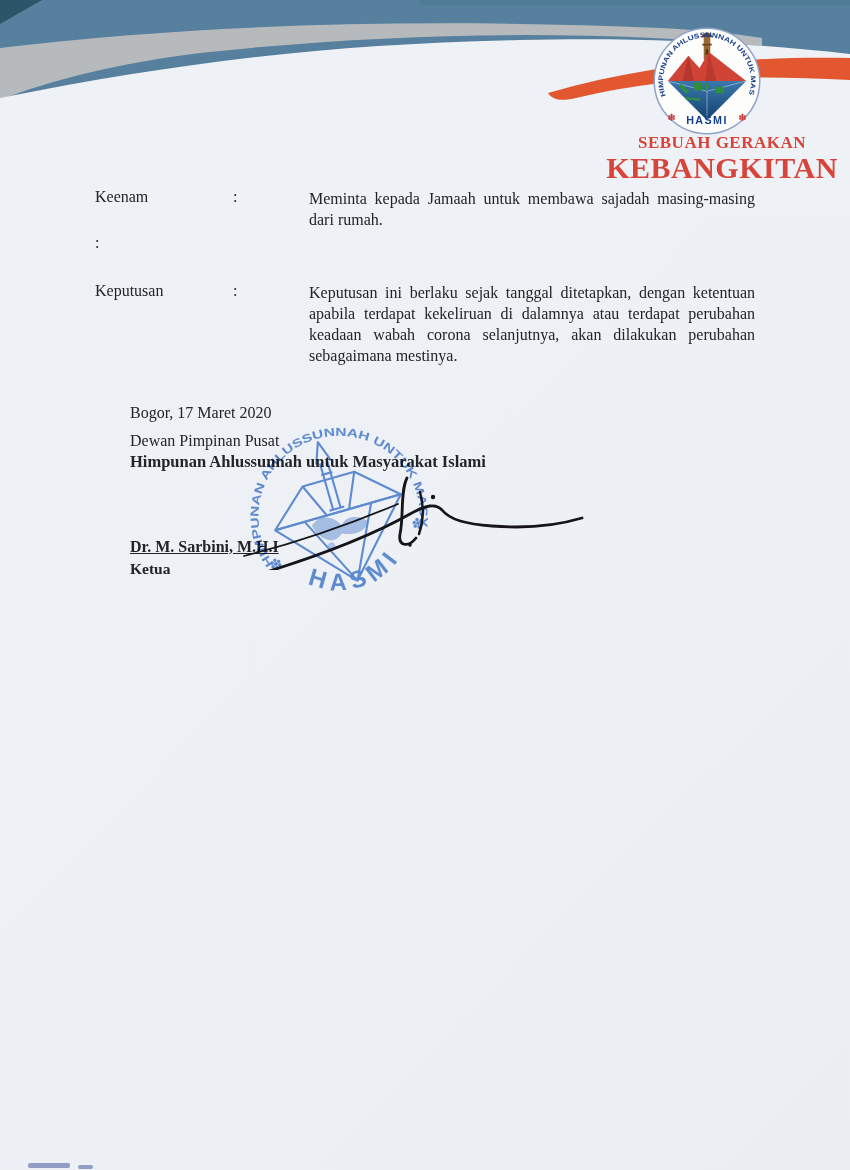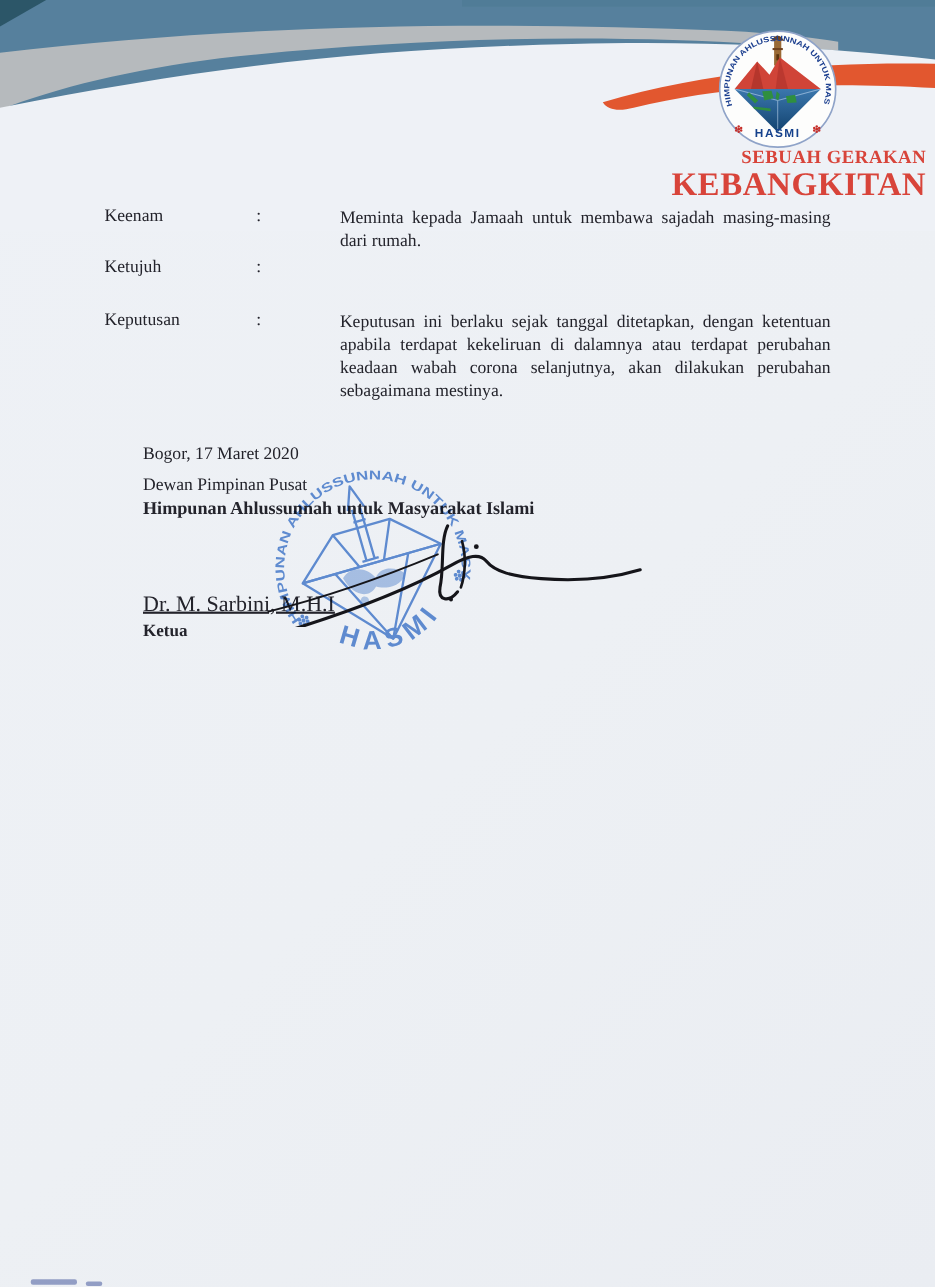--- a/index.html
+++ b/index.html
@@ -9,42 +9,42 @@
     background:#e9ecf1;
   }
   .page{
     position:relative;width:850px;height:1170px;
     background:linear-gradient(135deg,#eef1f6 0%,#edf0f4 55%,#eaedf2 100%);
     overflow:hidden;
   }
   .header-art{position:absolute;top:0;left:0;width:850px;height:210px;}
   .logo-wrap{position:absolute;left:650px;top:25px;width:114px;height:112px;}
   .tagline{
-    position:absolute;left:602px;top:134px;width:240px;text-align:right;
+    position:absolute;left:602px;top:134px;width:240px;text-align:center;
     color:#d8443a;font-weight:bold;line-height:1.05;
     font-family:"Liberation Serif",serif;
   }
   .tagline .t1{font-size:17px;letter-spacing:.5px;}
   .tagline .t2{font-size:30px;letter-spacing:.5px;}
 
   .body-items{position:absolute;left:95px;top:188px;width:660px;color:#23232b;}
   .item-row{position:absolute;left:0;width:660px;display:grid;grid-template-columns:138px 29px 493px;}
   .row-0{top:0px;}
   .row-1{top:46px;}
   .row-2{top:94px;}
   .item-label{font-size:16px;}
   .item-colon{font-size:16px;}
   .item-text{font-size:16px;line-height:21px;text-align:justify;margin-left:47px;}
 
   .closing{position:absolute;left:130px;top:404px;width:580px;text-align:left;color:#23232b;}
   .place-date{font-size:16px;margin-bottom:10px;}
   .org1{font-size:16px;font-weight:normal;}
   .org2{font-size:16.5px;font-weight:bold;margin-top:2px;}
   .signer{margin-top:66px;}
-  .signer-name{font-size:20px;font-weight:normal;text-decoration:underline;}
+  .signer-name{font-size:16px;font-weight:bold;text-decoration:underline;}
   .signer-title{font-size:15.5px;font-weight:bold;margin-top:4px;}
 
   .stamp-wrap{
     position:absolute;left:243px;top:420px;width:192px;height:192px;
     transform:rotate(-16deg);mix-blend-mode:multiply;opacity:.85;
   }
   .signature-wrap{position:absolute;left:230px;top:430px;width:400px;height:140px;}
 
   .corner-wedge{position:absolute;top:0;left:0;width:0;height:0;
     border-top:24px solid #2c5668;border-right:42px solid transparent;}
@@ -124,21 +124,20 @@
     <div class="t2">KEBANGKITAN</div>
   </div>
 
   <div class="body-items">
     <div class="item-row row-0">
       <div class="item-label">Keenam</div>
       <div class="item-colon">:</div>
       <div class="item-text">Meminta kepada Jamaah untuk membawa sajadah masing-masing dari rumah.</div>
     </div>
     <div class="item-row row-1">
-      <div class="item-label">Ketujuh</div>
       <div class="item-colon">:</div>
     </div>
     <div class="item-row row-2">
       <div class="item-label">Keputusan</div>
       <div class="item-colon">:</div>
       <div class="item-text">Keputusan ini berlaku sejak tanggal ditetapkan, dengan ketentuan apabila terdapat kekeliruan di dalamnya atau terdapat perubahan keadaan wabah corona selanjutnya, akan dilakukan perubahan sebagaimana mestinya.</div>
     </div>
   </div>
 
   <div class="closing">

